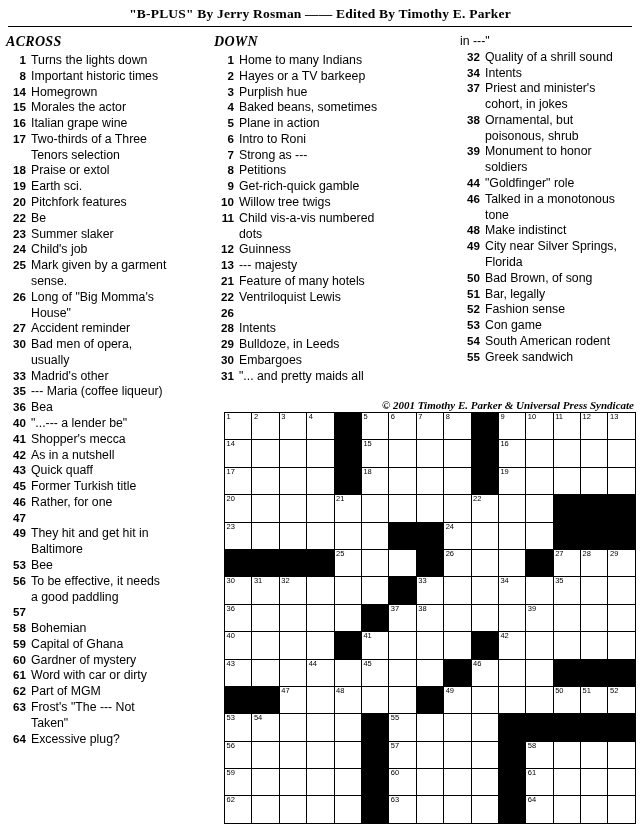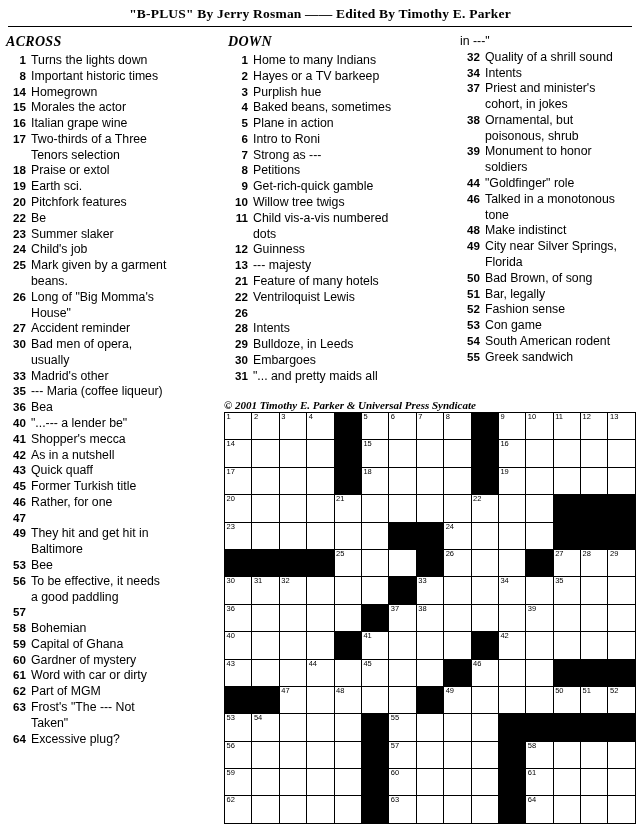--- a/index.html
+++ b/index.html
@@ -39,21 +39,21 @@
     height: 1px;
     background: #000;
   }
 
   
   .col {
     position: absolute;
     top: 34px;
   }
   .col-across { left: 6px;  width: 218px; }
-  .col-down   { left: 228px; width: 230px; }
+  .col-down   { left: 214px; width: 230px; }
   .col-down2  { left: 460px; width: 176px; }
 
   .sec-head {
     font-family: "Liberation Serif", serif;
     font-weight: bold;
     font-style: italic;
     font-size: 14px;
     margin: 0 0 3px 0;
     letter-spacing: 0.3px;
   }
@@ -82,21 +82,21 @@
     line-height: 14.6px;
     margin-bottom: 1.2px;
     padding-left: 0px;
   }
 
   .copyright {
     position: absolute;
     left: 224px;
     top: 399px;
     width: 410px;
-    text-align: left;
+    text-align: right;
     font-family: "Liberation Serif", serif;
     font-style: italic;
     font-weight: bold;
     font-size: 11px;
   }
 
   
   .grid {
     position: absolute;
     left: 224px;
@@ -187,21 +187,21 @@
         <div class="clue">
           <span class="num">24</span>
           <span class="txt">Child's job</span>
         </div>
         <div class="clue">
           <span class="num">25</span>
           <span class="txt">Mark given by a garment</span>
         </div>
         <div class="clue cont">
           <span class="num">0</span>
-          <span class="txt">beans.</span>
+          <span class="txt">sense.</span>
         </div>
         <div class="clue">
           <span class="num">26</span>
           <span class="txt">Long of "Big Momma's</span>
         </div>
         <div class="clue cont">
           <span class="num">0</span>
           <span class="txt">House"</span>
         </div>
         <div class="clue">

